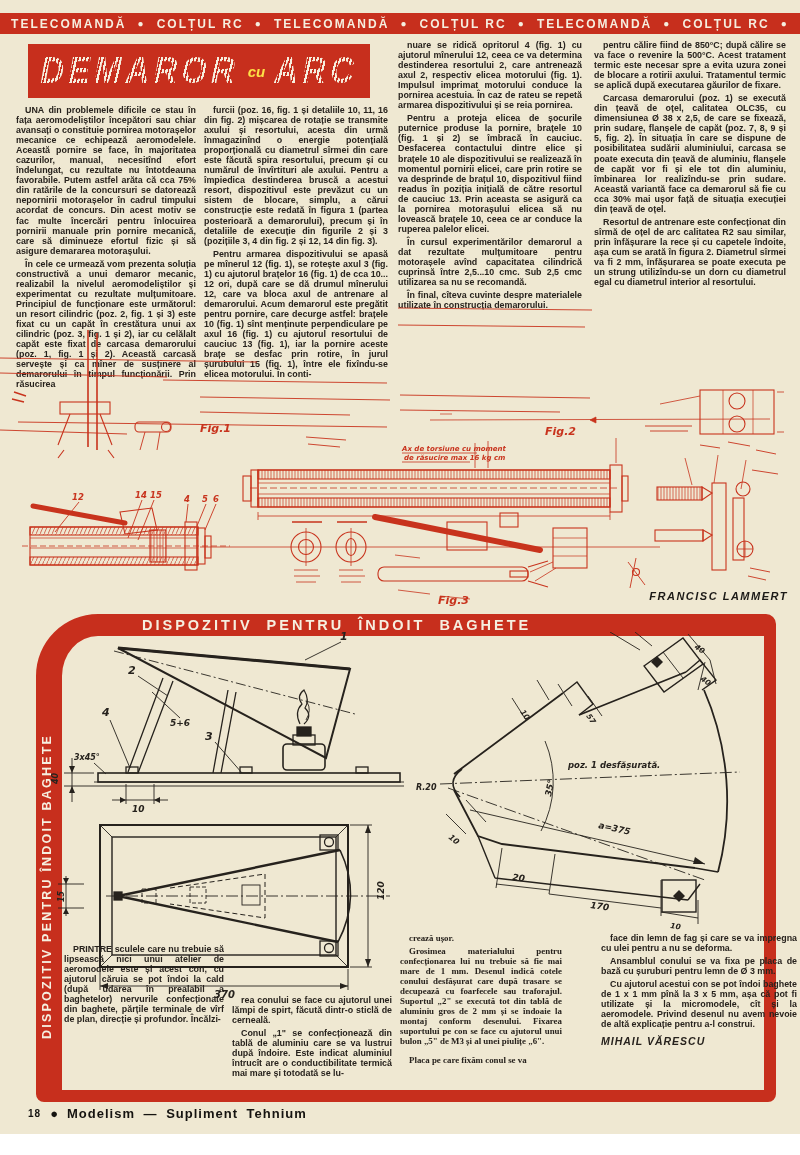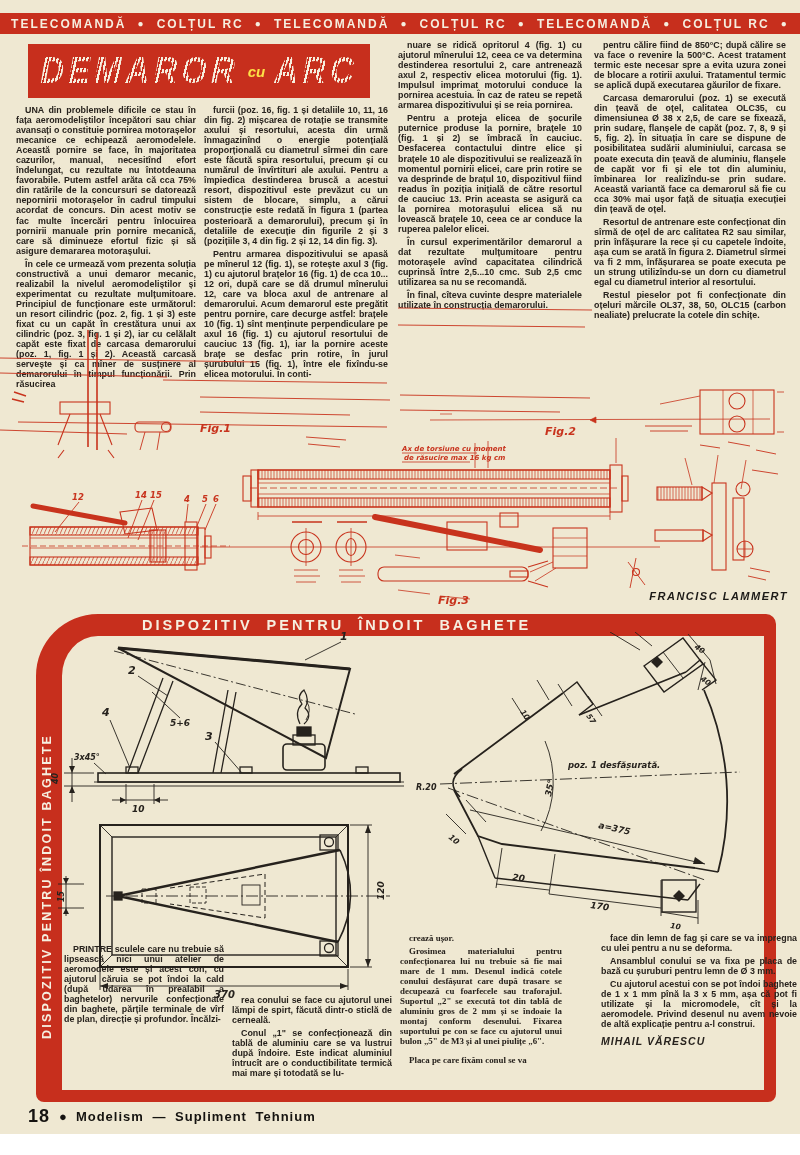--- a/index.html
+++ b/index.html
@@ -29,21 +29,21 @@
     border-radius:62px 10px 8px 8px;}
   .banner{position:absolute;left:142px;top:617px;color:#f6efe0;font-weight:800;font-size:14.5px;
     letter-spacing:3px;word-spacing:7px;white-space:nowrap;}
   .side-label{position:absolute;left:40px;top:688px;height:396px;width:19px;color:#f6efe0;
     font-weight:800;font-size:12.5px;letter-spacing:2.2px;writing-mode:vertical-rl;
     transform:rotate(180deg);text-align:center;white-space:nowrap;}
   .author2{text-align:left;font-weight:800;font-style:italic;font-size:10.5px;margin-top:7px;
     letter-spacing:1px;}
   .footer{position:absolute;left:28px;top:1106px;display:flex;align-items:center;gap:9px;
     font-weight:800;color:#151310;}
-  .footer .num{font-size:18px;letter-spacing:1px;}
+  .footer .num{font-size:10px;letter-spacing:1px;}
   .footer .dot{font-size:13px;}
   .footer .jt{font-size:13px;letter-spacing:1px;word-spacing:4px;}
   .white-strip{position:absolute;left:0;top:1134px;width:800px;height:21px;background:#ffffff;}
   text{font-family:"DejaVu Sans",sans-serif;}
 </style>
 </head>
 <body>
 
 <div class="page">
 
@@ -79,21 +79,20 @@
   <div class="col" style="left:398px;top:40px;width:184px;height:380px;">
     <p>nuare se ridică opritorul 4 (fig. 1) cu ajutorul mînerului 12, ceea ce va determina destinderea resortului 2, care antrenează axul 2, respectiv elicea motorului (fig. 1). Impulsul imprimat motorului conduce la pornirea acestuia. În caz de rateu se repetă armarea dispozitivului și se reia pornirea.</p>
     <p>Pentru a proteja elicea de șocurile puternice produse la pornire, brațele 10 (fig. 1 și 2) se îmbracă în cauciuc. Desfacerea contactului dintre elice și brațele 10 ale dispozitivului se realizează în momentul pornirii elicei, care prin rotire se va desprinde de brațul 10, dispozitivul fiind readus în poziția inițială de către resortul de cauciuc 13. Prin aceasta se asigură ca la pornirea motorașului elicea să nu lovească brațele 10, ceea ce ar conduce la ruperea palelor elicei.</p>
     <p>În cursul experimentărilor demarorul a dat rezultate mulțumitoare pentru motorașele avînd capacitatea cilindrică cuprinsă între 2,5...10 cmc. Sub 2,5 cmc utilizarea sa nu se recomandă.</p>
     <p>În final, cîteva cuvinte despre materialele utilizate în construcția demarorului.</p>
   </div>
   <div class="col" style="left:594px;top:40px;width:192px;height:380px;">
     <p>pentru călire fiind de 850°C; după călire se va face o revenire la 500°C. Acest tratament termic este necesar spre a evita uzura zonei de blocare a rotirii axului. Tratamentul termic se aplică după executarea găurilor de fixare.</p>
     <p>Carcasa demarorului (poz. 1) se execută din țeavă de oțel, calitatea OLC35, cu dimensiunea Ø 38 x 2,5, de care se fixează, prin sudare, flanșele de capăt (poz. 7, 8, 9 și 5, fig. 2). În situația în care se dispune de posibilitatea sudării aluminiului, carcasa se poate executa din țeavă de aluminiu, flanșele de capăt vor fi și ele tot din aluminiu, îmbinarea lor realizîndu-se prin sudare. Această variantă face ca demarorul să fie cu cca 30% mai ușor față de situația execuției din țeavă de oțel.</p>
     <p>Resortul de antrenare este confecționat din sîrmă de oțel de arc calitatea R2 sau similar, prin înfășurare la rece și cu capetele îndoite, așa cum se arată în figura 2. Diametrul sîrmei va fi 2 mm, înfășurarea se poate executa pe un strung utilizîndu-se un dorn cu diametrul egal cu diametrul interior al resortului.</p>
-    <p>Restul pieselor pot fi confecționate din oțeluri mărcile OL37, 38, 50, OLC15 (carbon nealiate) prelucrate la cotele din schițe.</p>
   </div>
 
   <svg class="rsvg" style="left:0;top:300px;" width="800" height="316" viewBox="0 0 800 316">
     <defs>
       <pattern id="knurlR" width="3" height="8" patternUnits="userSpaceOnUse">
         <path d="M1,0 L1,8" stroke="#c8331d" stroke-width="0.7"></path>
       </pattern>
       <pattern id="hatchR" width="4" height="9" patternUnits="userSpaceOnUse">
         <path d="M0,9 L4,0" stroke="#c8331d" stroke-width="0.7"></path>
       </pattern>

